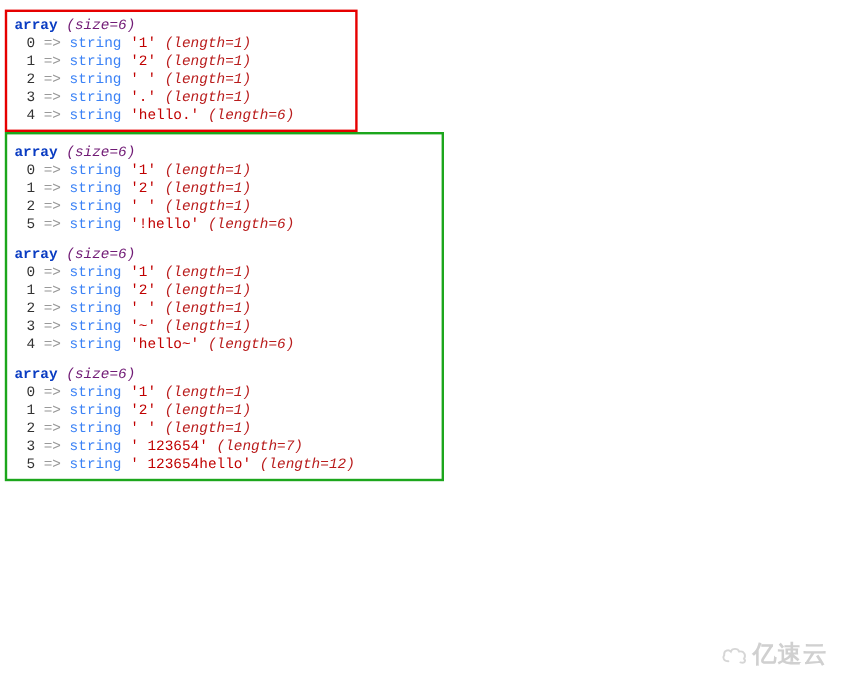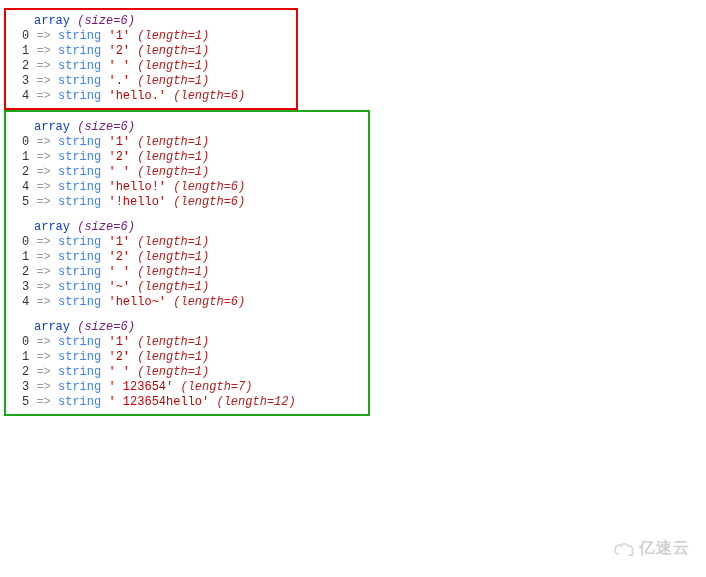--- a/index.html
+++ b/index.html
@@ -25,36 +25,36 @@
       border: 2px solid #e60000;
       margin: 2px 4px 0 4px;
       width: 278px;
     }
     .bordered-green {
       border: 2px solid #1ca61c;
       margin: 0 4px 0 4px;
       width: 350px;
       padding-top: 8px;
     }
-    .kw { color: #0a3cc2; font-weight: normal; margin-left: 22px; }
+    .kw { color: #0a3cc2; font-weight: bold; }
     .size { font-style: italic; color: #701a75; }
     .type { color: #3b82f6; }
     .val { color: #c00000; }
     .len { font-style: italic; color: #b91c1c; }
     .idx { color: #333; }
     .arrow { color: #999; }
     .row { white-space: pre; }
     .inner { margin-left: 10px; }
     .watermark {
       position: absolute;
       right: 16px;
       bottom: 18px;
       color: #d0d0d0;
       font-family: Arial, sans-serif;
-      font-size: 16px;
+      font-size: 20px;
       font-weight: bold;
       letter-spacing: 1px;
       display: flex;
       align-items: center;
       gap: 4px;
     }
     .watermark svg { opacity: 0.85; }
     .subblock { margin-bottom: 10px; }
     .subblock:last-child { margin-bottom: 0; }
   </style>
@@ -72,21 +72,20 @@
         <div class="row"><span class="idx">4</span> <span class="arrow">=&gt;</span> <span class="type">string</span> <span class="val">'hello.'</span> <span class="len">(length=6)</span></div>
       </div>
     </div>
   <div class="array-block bordered-green" id="green-block">
       <div class="subblock">
         <div class="row"><span class="kw">array</span> <span class="size">(size=6)</span></div>
         <div class="inner">
           <div class="row"><span class="idx">0</span> <span class="arrow">=&gt;</span> <span class="type">string</span> <span class="val">'1'</span> <span class="len">(length=1)</span></div>
           <div class="row"><span class="idx">1</span> <span class="arrow">=&gt;</span> <span class="type">string</span> <span class="val">'2'</span> <span class="len">(length=1)</span></div>
           <div class="row"><span class="idx">2</span> <span class="arrow">=&gt;</span> <span class="type">string</span> <span class="val">' '</span> <span class="len">(length=1)</span></div>
-          <div class="row"><span class="idx">4</span> <span class="arrow">=&gt;</span> <span class="type">string</span> <span class="val">'hello!'</span> <span class="len">(length=6)</span></div>
           <div class="row"><span class="idx">5</span> <span class="arrow">=&gt;</span> <span class="type">string</span> <span class="val">'!hello'</span> <span class="len">(length=6)</span></div>
         </div>
       </div>
       <div class="subblock">
         <div class="row"><span class="kw">array</span> <span class="size">(size=6)</span></div>
         <div class="inner">
           <div class="row"><span class="idx">0</span> <span class="arrow">=&gt;</span> <span class="type">string</span> <span class="val">'1'</span> <span class="len">(length=1)</span></div>
           <div class="row"><span class="idx">1</span> <span class="arrow">=&gt;</span> <span class="type">string</span> <span class="val">'2'</span> <span class="len">(length=1)</span></div>
           <div class="row"><span class="idx">2</span> <span class="arrow">=&gt;</span> <span class="type">string</span> <span class="val">' '</span> <span class="len">(length=1)</span></div>
           <div class="row"><span class="idx">3</span> <span class="arrow">=&gt;</span> <span class="type">string</span> <span class="val">'~'</span> <span class="len">(length=1)</span></div>

